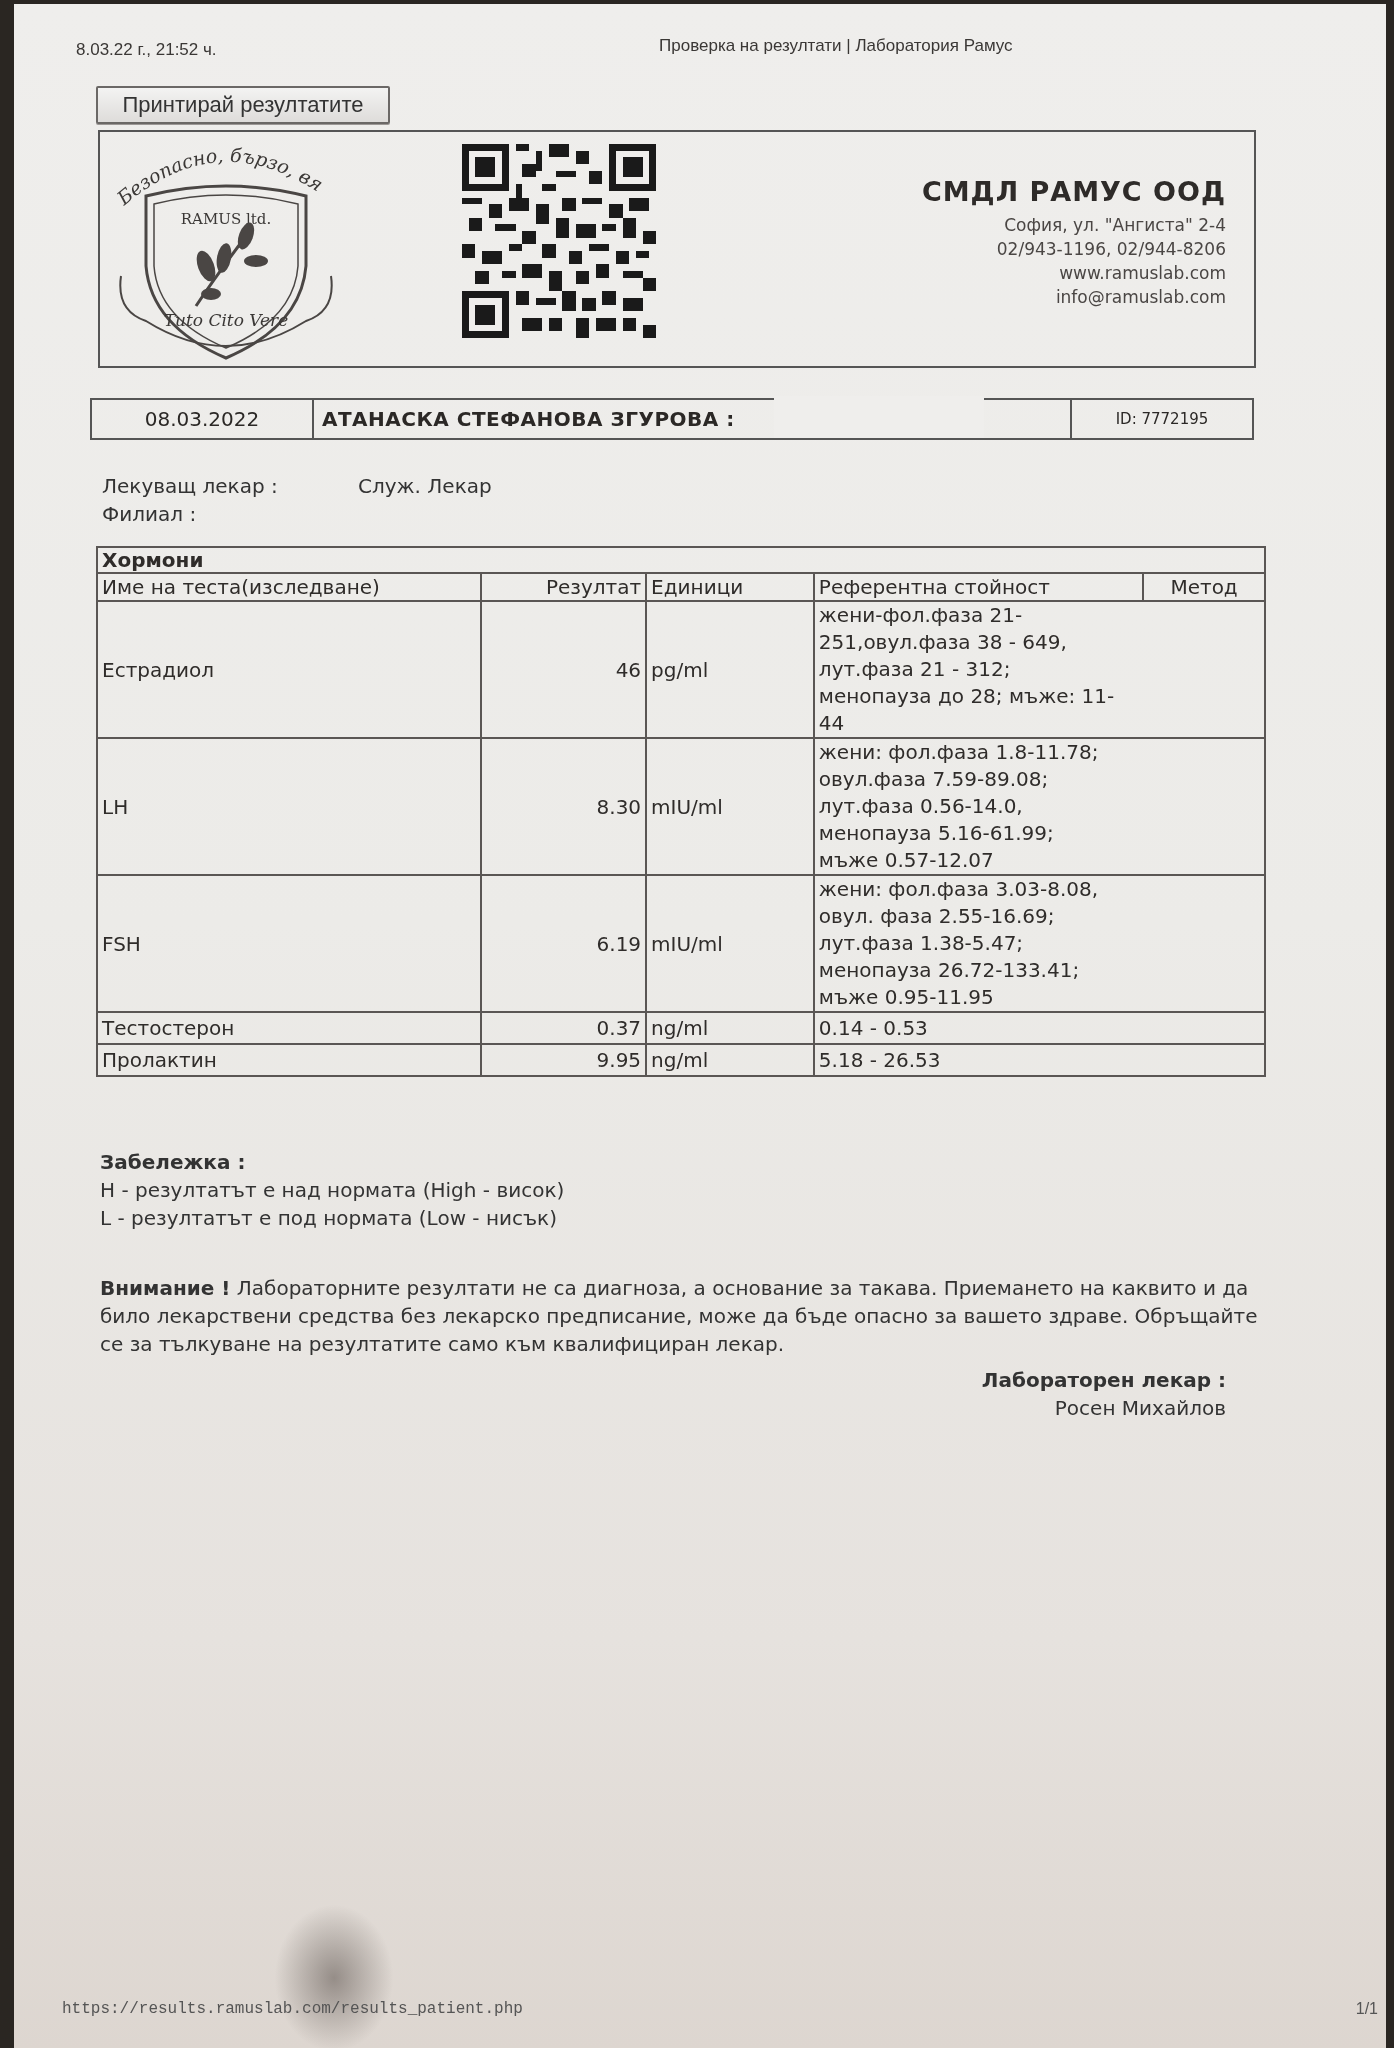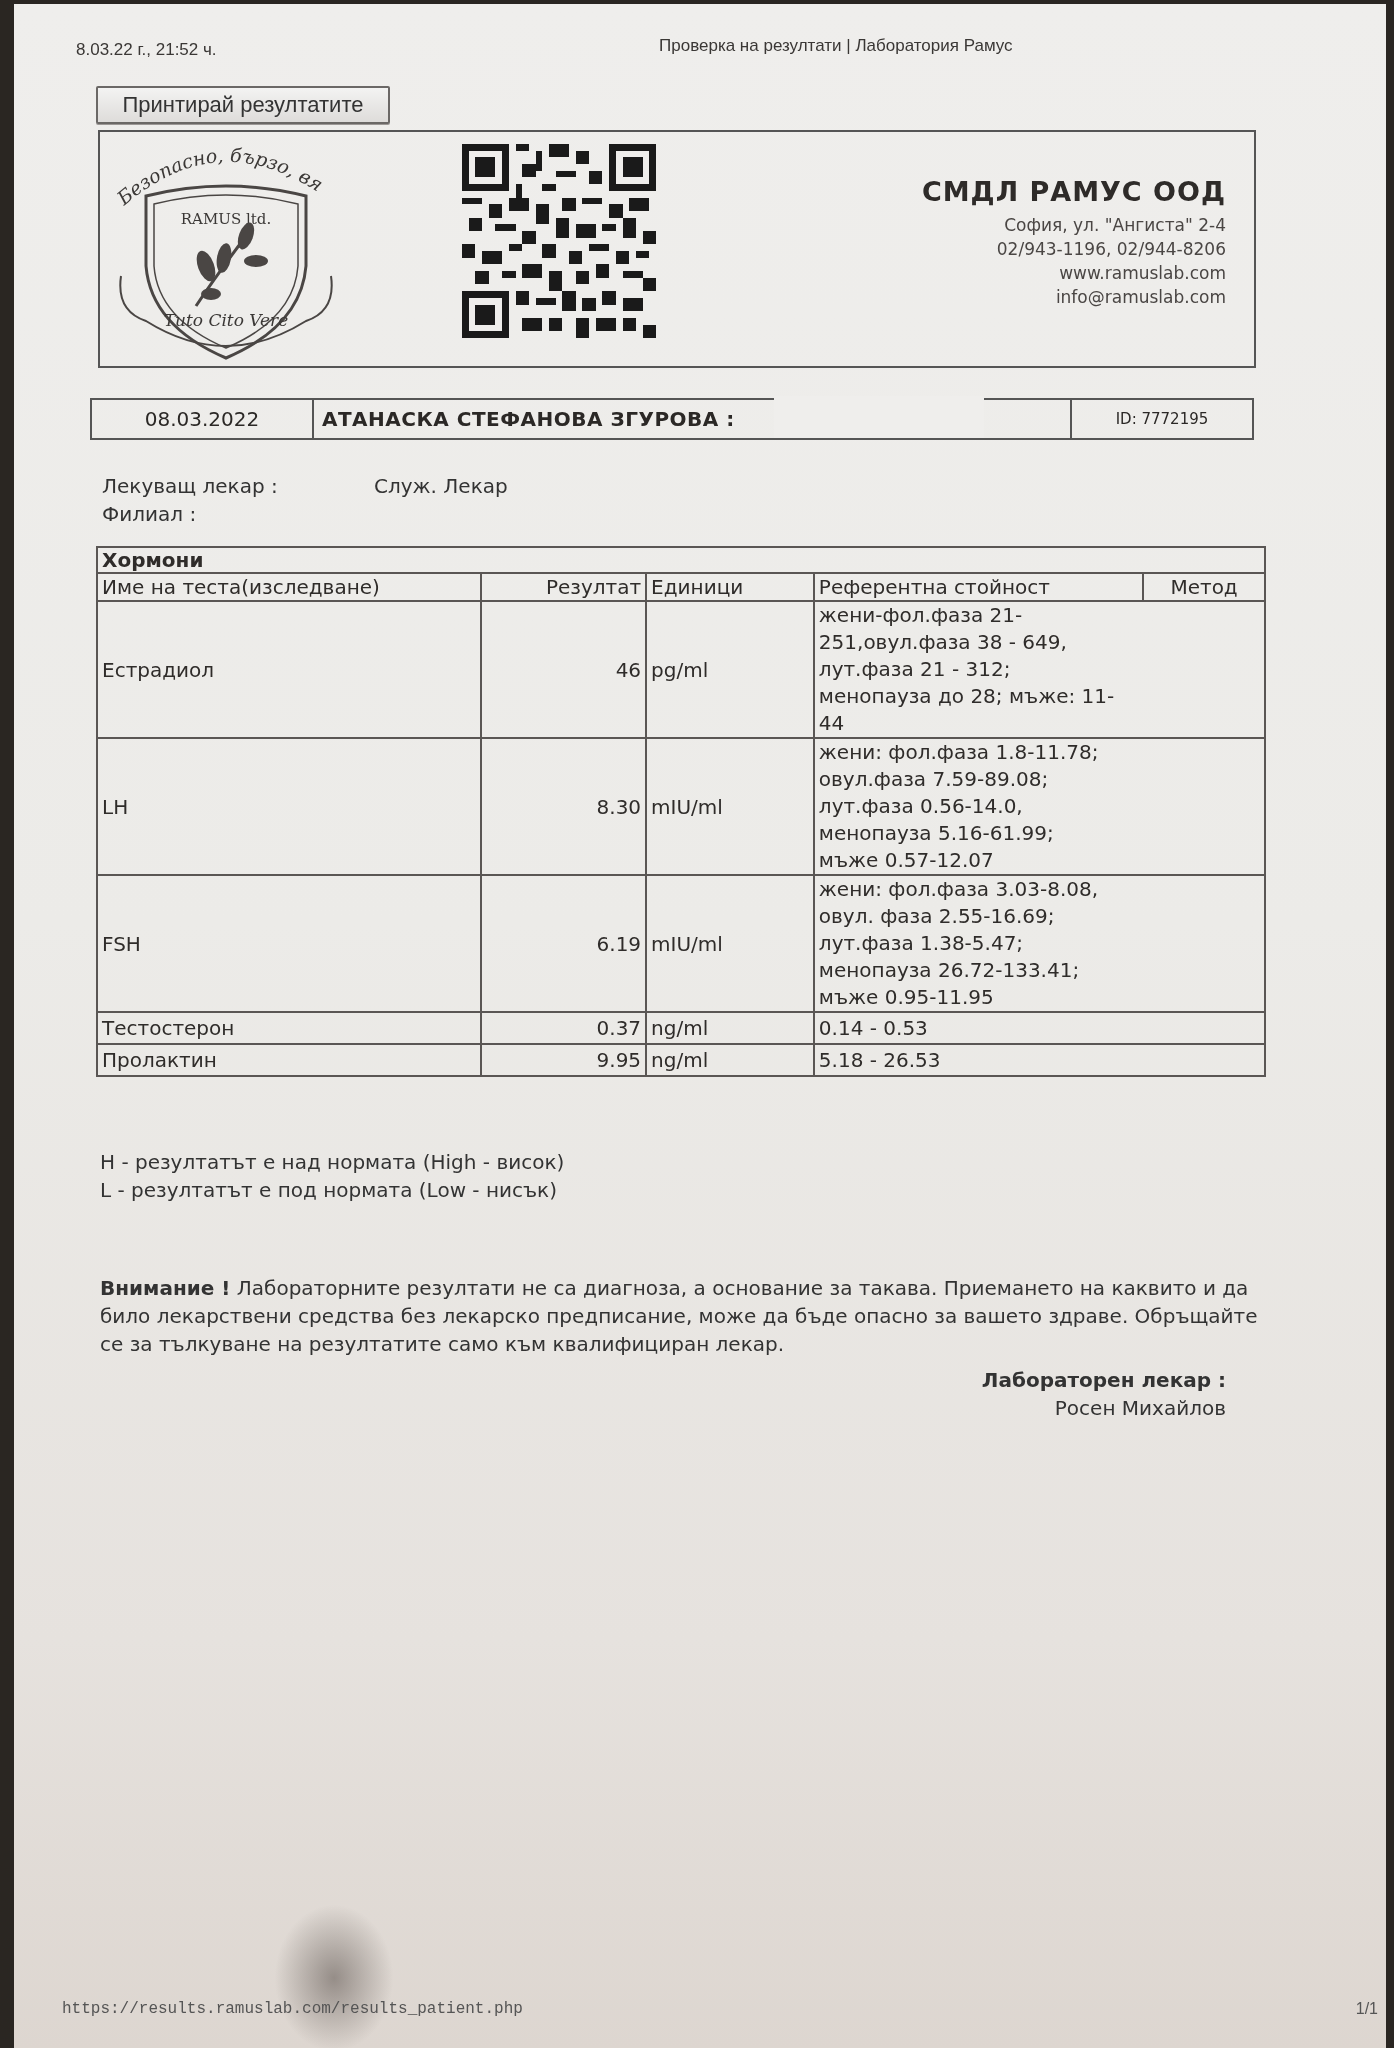--- a/index.html
+++ b/index.html
@@ -38,21 +38,21 @@
 
   .patient-bar {
     position: absolute; left: 76px; top: 394px; width: 1160px; height: 38px;
     border: 2px solid #555; display: flex; align-items: center;
   }
   .pb-date { width: 220px; border-right: 2px solid #555; height: 100%; display: flex; align-items: center; justify-content: center; font-size: 20px; }
   .pb-name { flex: 1; padding-left: 8px; font-size: 20px; font-weight: bold; letter-spacing: 0.5px; }
   .pb-id { width: 180px; border-left: 2px solid #555; height: 100%; display: flex; align-items: center; justify-content: center; font-size: 15px; }
 
   .meta { position: absolute; left: 88px; top: 470px; font-size: 20px; color: #333; }
-  .meta-row { display: flex; height: 28px; gap: 16px; }
+  .meta-row { display: flex; height: 28px; }
   .meta-label { width: 256px; }
 
   table.results {
     position: absolute; left: 82px; top: 542px; width: 1170px;
     border-collapse: collapse; font-size: 20px; color: #2f2c2a;
   }
   table.results td, table.results th { border: 2px solid #5a5654; padding: 0 4px; vertical-align: middle; }
   .section-row td { font-weight: bold; font-size: 20px; height: 24px; border-bottom: 1px solid #777; }
   .head-row th { font-weight: normal; height: 26px; text-align: left; }
   .head-row th.r { text-align: right; }
@@ -266,20 +266,21 @@
     <tr class="short">
       <td>Пролактин</td>
       <td class="num">9.95</td>
       <td class="unit">ng/ml</td>
       <td class="ref" colspan="2">5.18 - 26.53</td>
     </tr>
   </tbody>
     </table>
 
   <div class="notes">
+    <div><b>Забележка :</b></div>
     <div>H - резултатът е над нормата (High - висок)</div>
     <div>L - резултатът е под нормата (Low - нисък)</div>
   </div>
 
   <div class="warning">
     <b>Внимание !</b><span> Лабораторните резултати не са диагноза, а основание за такава. Приемането на каквито и да било лекарствени средства без лекарско предписание, може да бъде опасно за вашето здраве. Обръщайте се за тълкуване на резултатите само към квалифициран лекар.</span>
   </div>
 
   <div class="signer">
     <div><b>Лабораторен лекар :</b></div>

